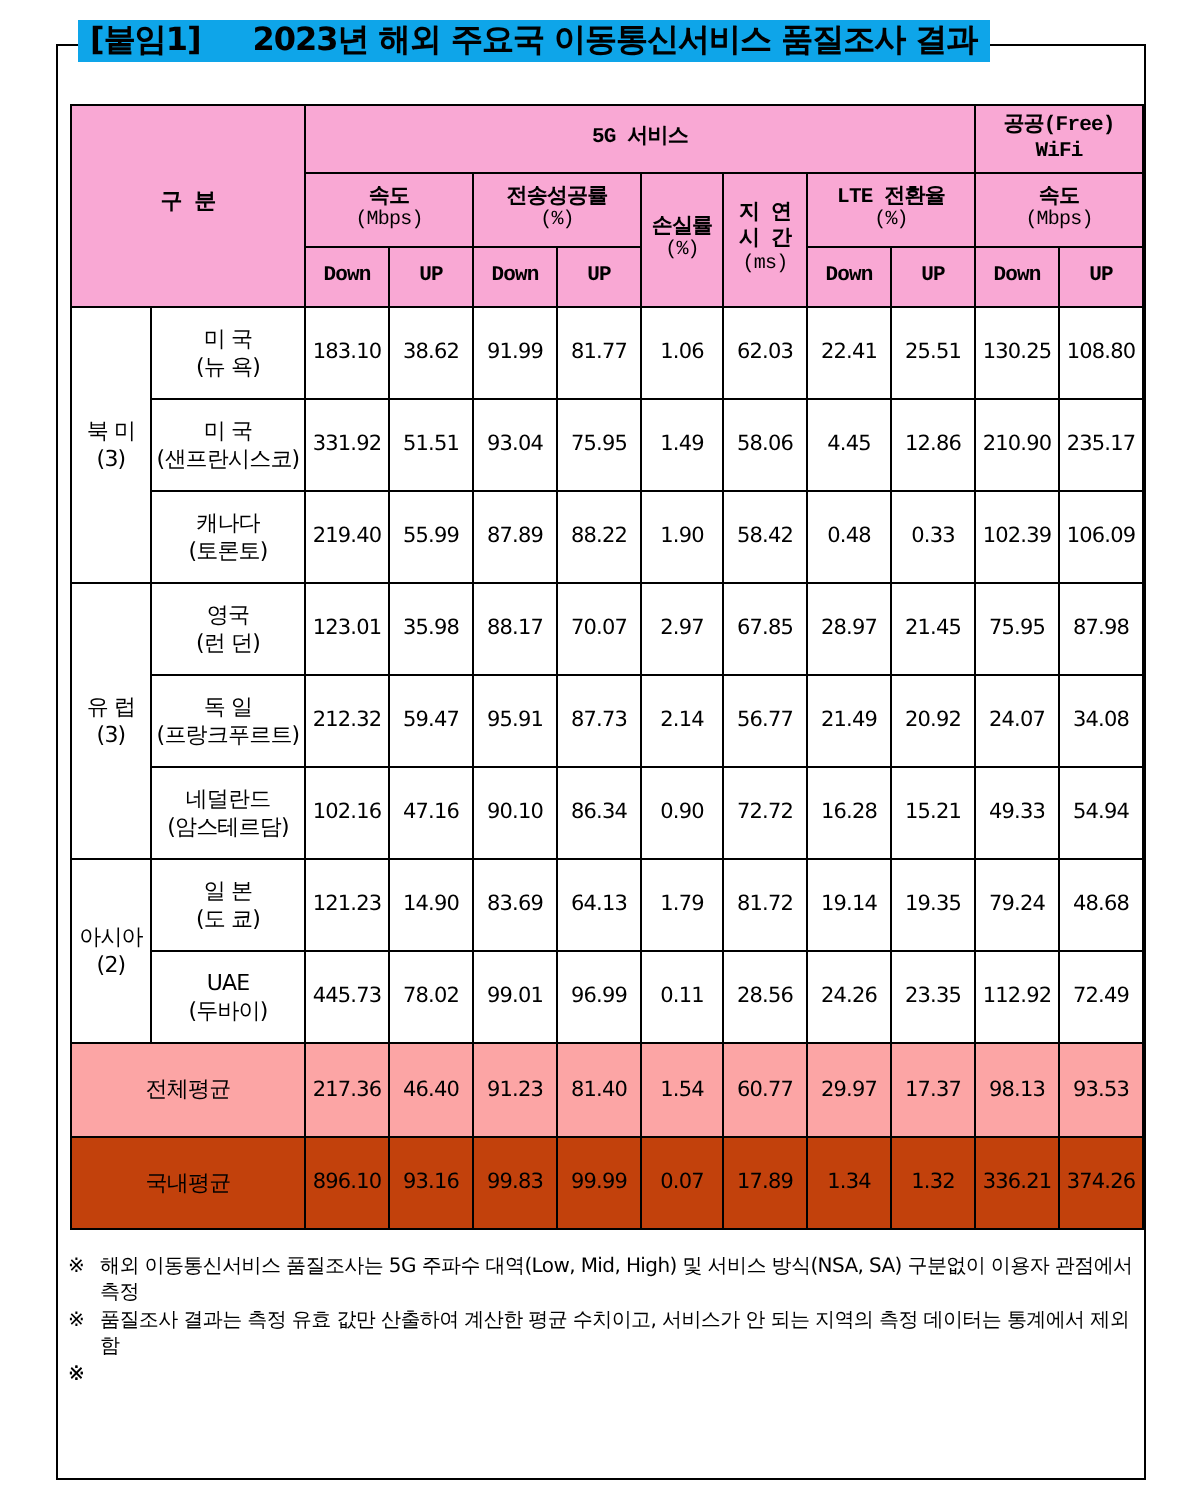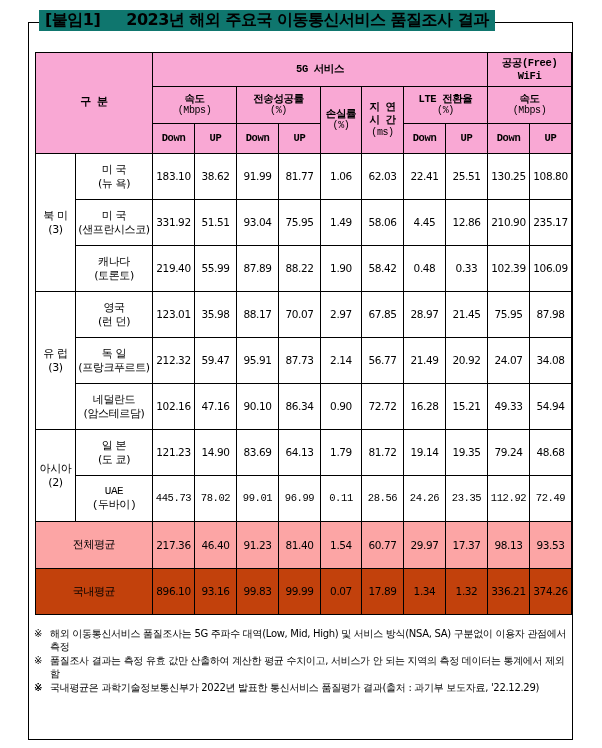--- a/index.html
+++ b/index.html
@@ -1,20 +1,20 @@
 <!DOCTYPE html>
 <html><head>
 <meta charset="utf-8">
 <style>
   html, body { margin: 0; padding: 0; background: #ffffff; }
   body { width: 602px; height: 748px; position: relative; overflow: hidden;
          font-family: "DejaVu Sans", "Liberation Sans", sans-serif; color: #000; }
   .frame { position: absolute; left: 28px; top: 22px; width: 545px; height: 718px;
            border: 1px solid #000; box-sizing: border-box; }
-  .title-wrap { position: absolute; left: 39px; top: 10px; background: #0f766e; padding: 0 6px;
+  .title-wrap { position: absolute; left: 39px; top: 10px; background: #0ea5e9; padding: 0 6px;
                 font-size: 16px; font-weight: bold; letter-spacing: -0.5px; white-space: nowrap; }
   .title-wrap .tag { margin-right: 26px; }
   table.grid { position: absolute; left: 35px; top: 52px; border-collapse: collapse;
                table-layout: fixed; font-size: 10.5px; }
   table.grid td { border: 1px solid #000; text-align: center; vertical-align: middle;
                   padding: 0; line-height: 1.2; letter-spacing: -0.4px; }
   .hdr td { background: #f9a8d4; font-family: Liberation Mono, monospace; }
   .hdr .bold { font-weight: bold; }
   .sub { font-weight: normal; font-size: 10px; }
   .dbl td { border-bottom: 3px double #000; }
@@ -213,21 +213,21 @@
         <td>14.90</td>
         <td>83.69</td>
         <td>64.13</td>
         <td>1.79</td>
         <td>81.72</td>
         <td>19.14</td>
         <td>19.35</td>
         <td>79.24</td>
         <td>48.68</td>
       </tr>
-      <tr style="height: 46px; font-family: Liberation Mono, monospace;">
+      <tr style="height: 46px;">
         <td class="lbl">
           <div>UAE</div>
           <div>(두바이)</div>
         </td>
         <td>445.73</td>
         <td>78.02</td>
         <td>99.01</td>
         <td>96.99</td>
         <td>0.11</td>
         <td>28.56</td>
@@ -264,14 +264,14 @@
     <td>336.21</td>
     <td>374.26</td>
   </tr>
 </tbody>
   </table>
 
 <div class="notes">
   <div class="note"><span class="mark">※</span><span>해외 이동통신서비스 품질조사는 5G 주파수 대역(Low, Mid, High) 및 서비스 방식(NSA, SA) 구분없이 이용자 관점에서 측정</span></div>
   <div class="note"><span class="mark">※</span><span>품질조사 결과는 측정 유효 값만 산출하여 계산한 평균 수치이고, 서비스가 안 되는 지역의 측정 데이터는 통계에서 제외함</span></div>
   <div class="note"><span class="mark">※</span></div>
-  <div class="note"><span class="mark">※</span><span>국내평균은 과학기술정보통신부가 2022년 발표한 통신서비스 품질평가 결과(출처 : 과기부 보도자료, '22.12.29)</span></div>
+  <div class="note"><span class="mark">※</span></div>
 </div>
 
 </body></html>

